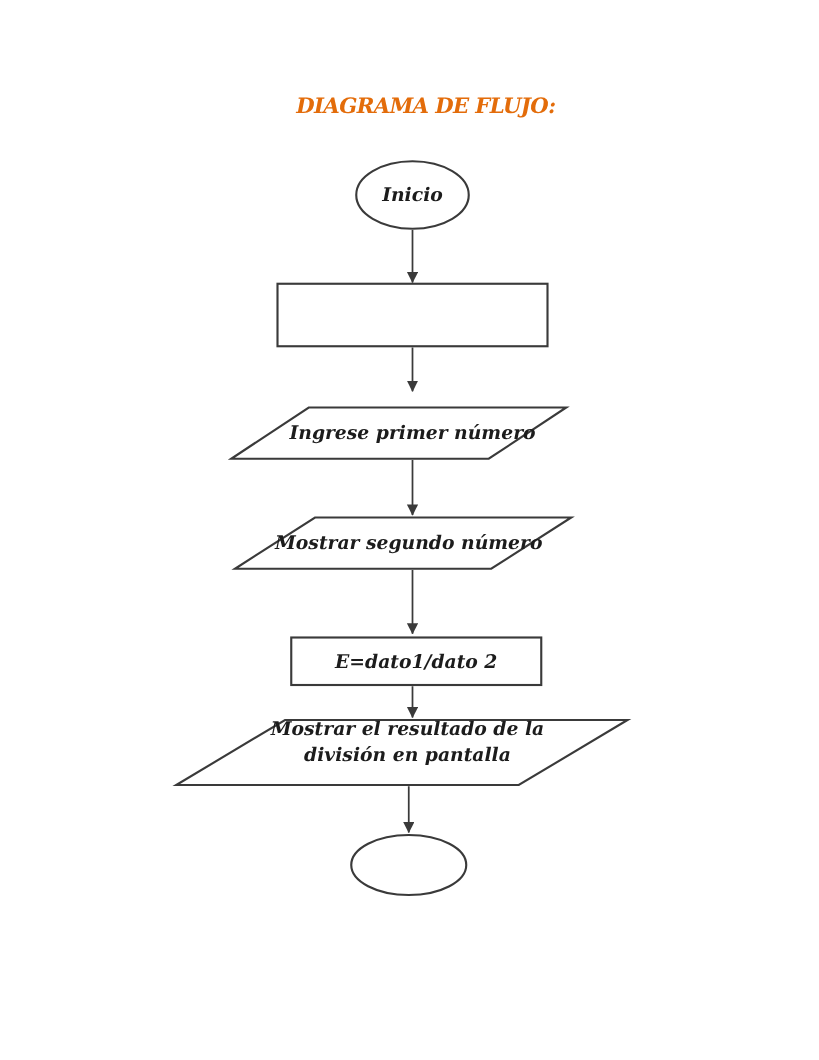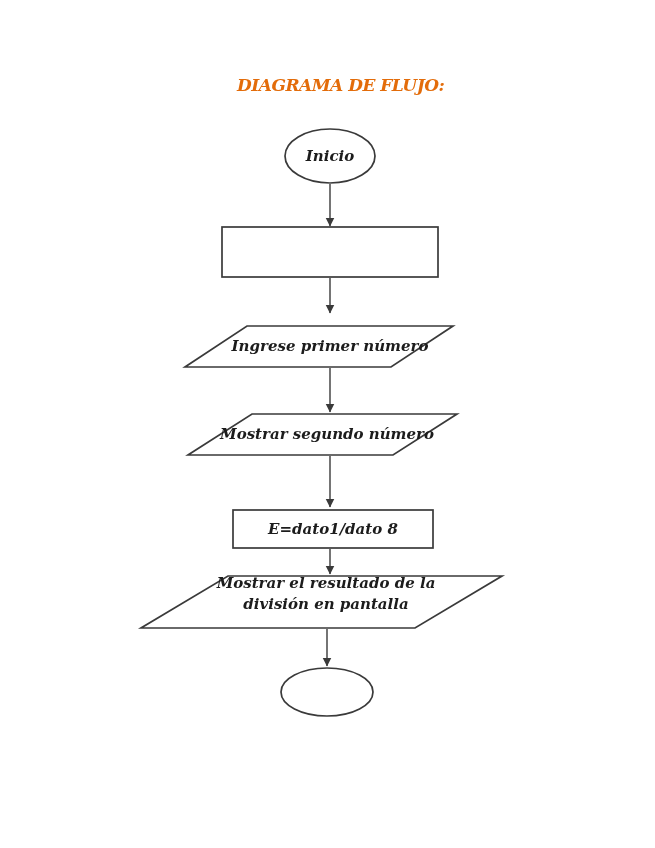--- a/index.html
+++ b/index.html
@@ -88,18 +88,18 @@
     <ellipse class="shape" cx="327" cy="692" rx="46" ry="24"></ellipse>
   </svg>
 
   <div class="node-label nowrap" style="left:285px; top:142px; width:90px; height:28px;">Inicio</div>
 
 
   <div class="node-label nowrap" style="left:215px; top:326px; width:230px; height:41px;">Ingrese primer número</div>
 
   <div class="node-label nowrap" style="left:212px; top:414px; width:230px; height:41px;">Mostrar segundo número</div>
 
-  <div class="node-label nowrap" style="left:233px; top:510px; width:200px; height:38px;">E=dato1/dato 8</div>
+  <div class="node-label nowrap" style="left:233px; top:510px; width:200px; height:38px;">E=dato1/dato 2</div>
 
   <div class="node-label" style="left:216px; top:577px; width:220px; height:34px;">Mostrar el resultado de la división en pantalla</div>
 
 
 </div>
 
 </body></html>

